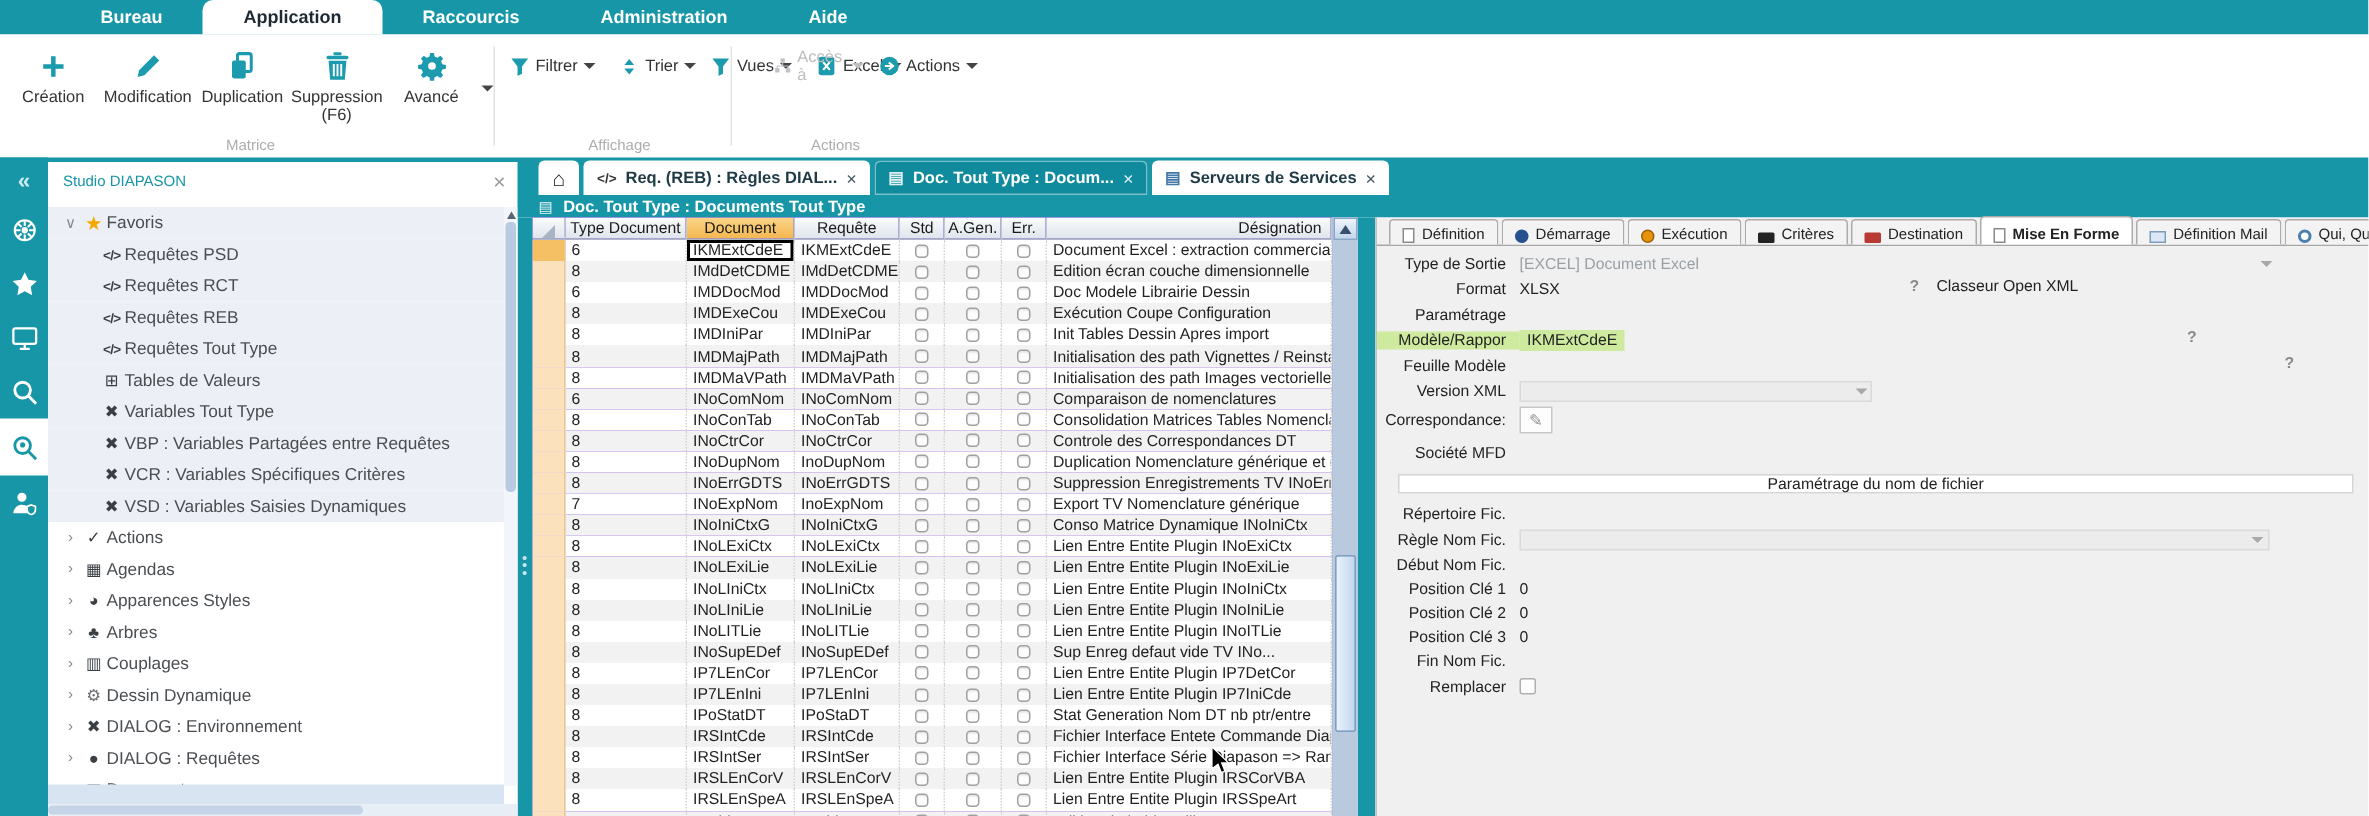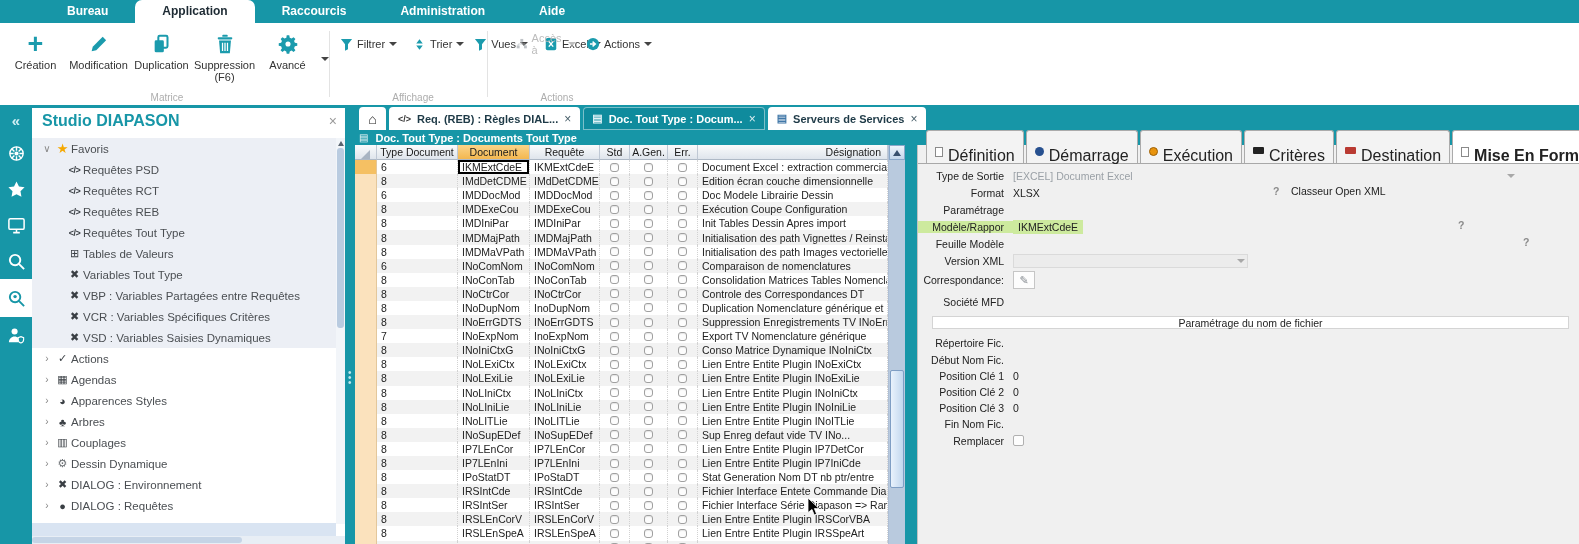--- a/index.html
+++ b/index.html
@@ -45,21 +45,21 @@
   .railbtn{width:32px;height:36px;display:flex;align-items:center;justify-content:center;cursor:pointer}
   .railbtn.active{background:#fff}
   .chev2{color:#cfeef3;font-size:15px;font-weight:700}
   .vdiv-left{position:absolute;left:345px;top:145px;width:10px;height:399px;background:var(--teal)}
   .vdiv-right{position:absolute;left:905px;top:145px;width:12px;height:399px;background:var(--teal)}
   .grip{position:absolute;left:3px;top:225px;color:#bfe6ec;font-size:10px;line-height:5px;letter-spacing:0}
 
   
   .sidebar{position:absolute;left:32px;top:108px;width:313px;height:436px;background:#fff;overflow:hidden}
   .sb-title{display:flex;align-items:center;height:26px;padding:0 8px 0 10px}
-  .sb-title .txt{color:var(--teal);font-weight:700;font-size:16px;flex:1}
+  .sb-title .txt{color:var(--teal);font-weight:400;font-size:10px;flex:1}
   .sb-close{color:#9a9a9a;font-size:14px;cursor:pointer}
   .tree{position:absolute;left:0;top:30px;right:9px;bottom:20px;overflow:hidden}
   .titem{height:21px;display:flex;align-items:center;color:#4a4e52;font-size:11.5px;cursor:pointer;white-space:nowrap}
   .titem.shaded{background:#eceff5}
   .texp{width:14px;color:#888;font-size:10px;text-align:center}
   .tico{width:17px;text-align:center;color:#3a3f44;font-size:11px}
   .ic-star{color:#f5a800;font-size:13px}
   .ic-code{font-size:9px;font-weight:700;letter-spacing:-.5px}
   .ic-grey{color:#6b6f73}
   .sel-row{position:absolute;left:0;right:9px;bottom:8px;height:13px;background:#d9e4f2}
@@ -103,21 +103,21 @@
   .td.r-sel{box-shadow:inset 0 0 0 2px #000;background:#fff;font-weight:400}
   .tvscroll{position:absolute;left:888px;top:145px;width:17px;height:399px;background:#cfdded;border-left:1px solid #aebfd6}
   .tvs-arrow{height:15px;background:linear-gradient(#eef4fb,#c3d6ec);border:1px solid #8aa7c9;display:flex;align-items:center;justify-content:center}
   .tvs-arrow .tri{width:0;height:0;border-left:4px solid transparent;border-right:4px solid transparent;border-bottom:6px solid #38506e}
   .tvs-track{position:relative;height:384px;background:#b9cade}
   .tvs-thumb{position:absolute;left:1px;right:1px;top:210px;height:118px;background:linear-gradient(90deg,#e9f2fc,#c2d7ee);border:1px solid #7f9ec4;border-radius:2px}
 
   
   .rpanel{position:absolute;left:917px;top:145px;width:662px;height:399px;background:#f0f0f0;border-left:1px solid #c2c2c2}
   .rtabs{display:flex;align-items:flex-end;gap:2px;height:19px;padding-left:8px;border-bottom:1px solid #a8a8a8}
-  .rtab{height:17px;display:flex;align-items:flex-start;gap:5px;padding:16px 8px;font-size:16px;color:#222;
+  .rtab{height:17px;display:flex;align-items:flex-end;gap:5px;padding:1px 8px;font-size:10px;color:#222;
         background:#f3f3f3;border:1px solid #ababab;border-bottom:none;border-radius:3px 3px 0 0;cursor:pointer;white-space:nowrap}
   .rtab.active{background:#fff;font-weight:700;height:19px;position:relative;z-index:2}
   .g-page{width:8px;height:10px;background:#fff;border:1px solid #8a8a8a;display:inline-block}
   .g-bell{width:9px;height:9px;border-radius:50%;background:#27508f;display:inline-block}
   .g-gearo{width:9px;height:9px;border-radius:50%;background:#e8930c;border:1px solid #9c6008;display:inline-block}
   .g-crit{width:11px;height:7px;background:#222;border-radius:1px;display:inline-block}
   .g-print{width:11px;height:7px;background:#b93a32;border-radius:1px;display:inline-block}
   .g-mail{width:11px;height:8px;background:#dce9f5;border:1px solid #7d9cbf;display:inline-block}
   .g-clock{width:9px;height:9px;border-radius:50%;border:2px solid #4a7fae;background:#fff;display:inline-block}
 
@@ -1095,20 +1095,27 @@
       <div class="fval"></div>
     </div>
 
     <div class="fsection">Paramétrage du nom de fichier</div>
 
     <div class="frow">
       <div class="flabel">Répertoire Fic.</div>
       <div class="fval"></div>
     </div>
 
+    <div class="frow">
+      <div class="flabel">Règle Nom Fic.</div>
+      <div class="fval">
+        <span class="combo" style="width:500px"></span>
+        <span class="dd-arr" style="left:488px"></span>
+      </div>
+    </div>
 
     <div class="frow">
       <div class="flabel">Début Nom Fic.</div>
       <div class="fval"></div>
     </div>
 
     <div class="frow short">
       <div class="flabel">Position Clé 1</div>
       <div class="fval">
           <span>0</span>

